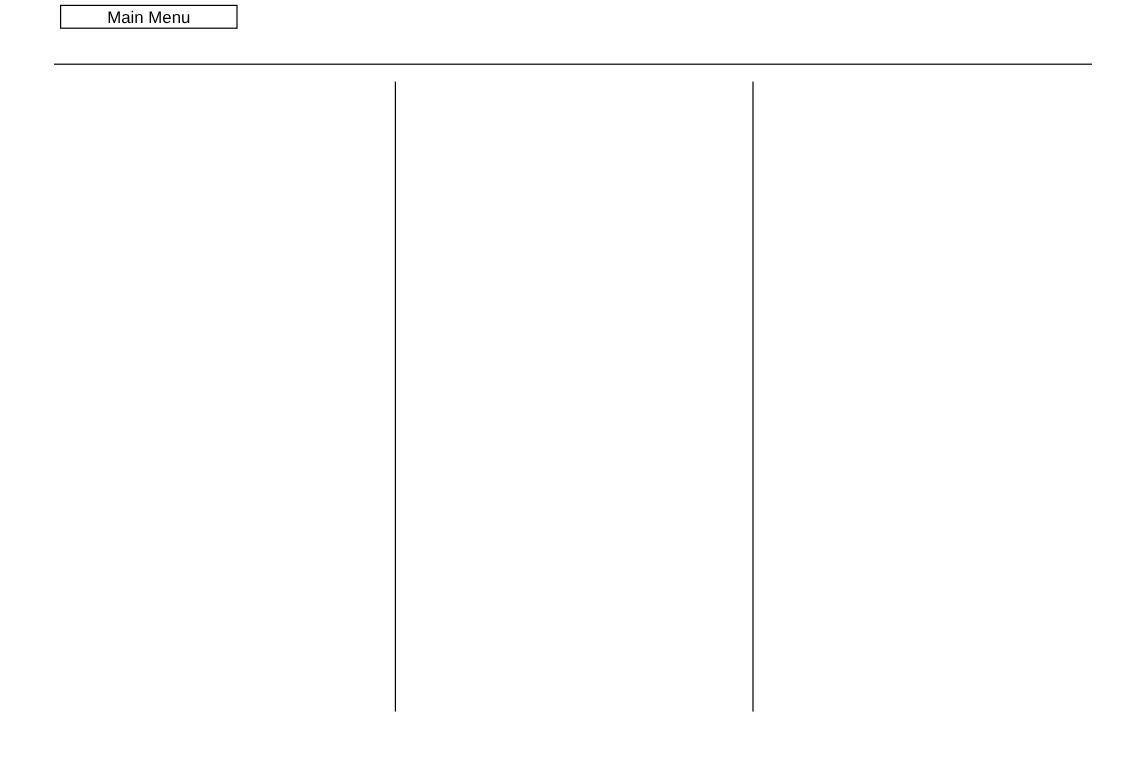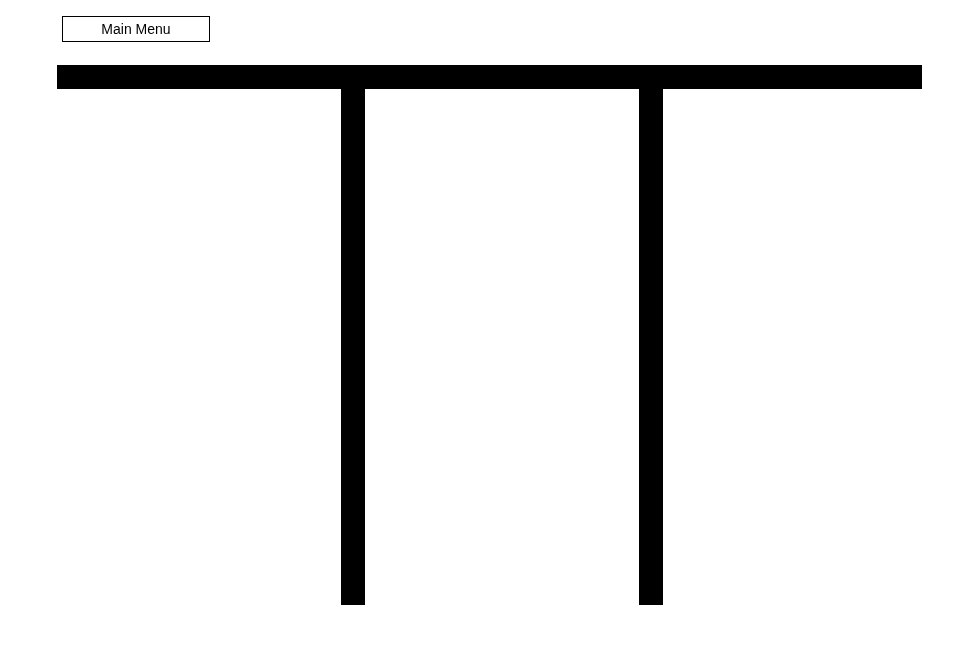--- a/index.html
+++ b/index.html
@@ -1,18 +1,18 @@
 <!DOCTYPE html>
 <html><head>
   <meta charset="utf-8">
   <style>
     * {
       box-sizing: border-box;
       margin: 0;
-      padding: 12px;
+      padding: 0;
     }
     body {
       font-family: Arial, sans-serif;
       background: #ffffff;
       width: 954px;
       height: 652px;
       position: relative;
     }
     .main-menu-button {
       position: absolute;

